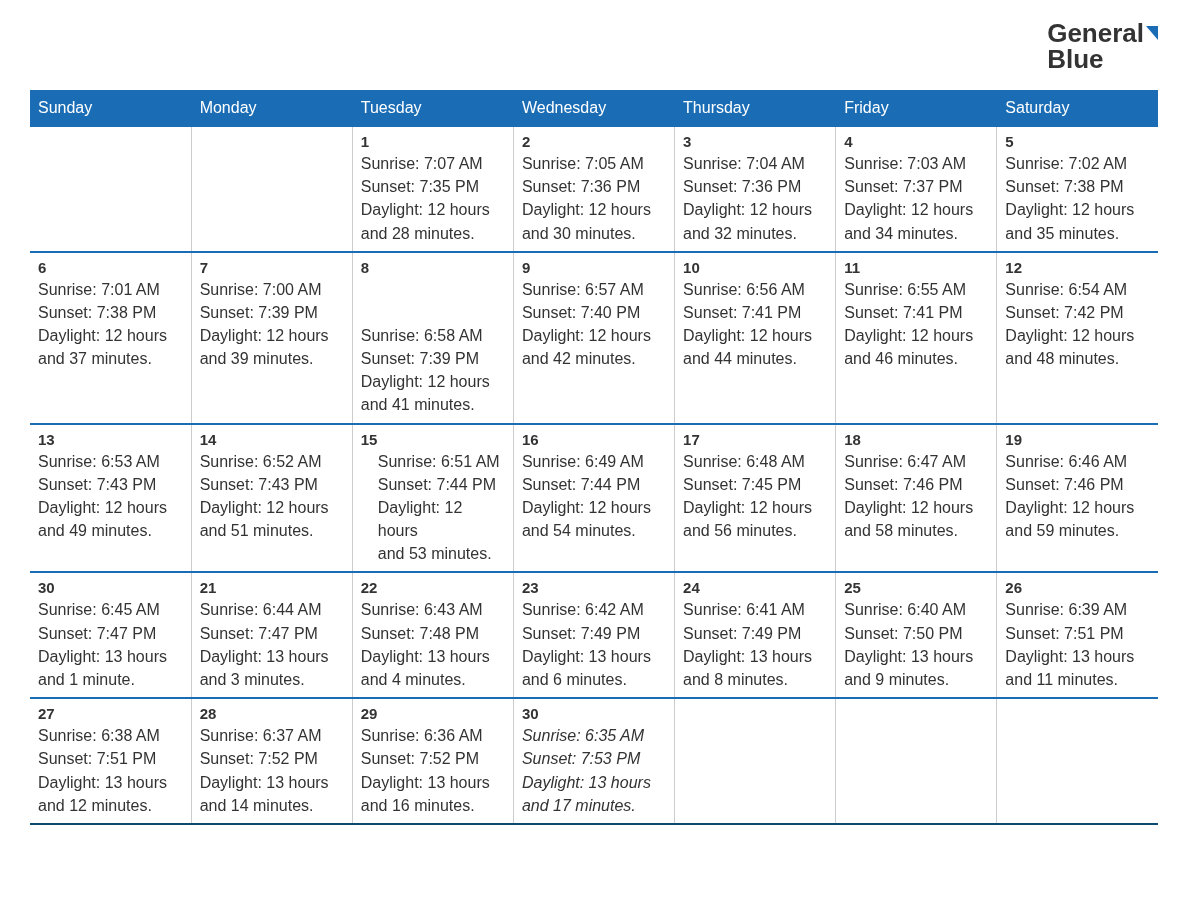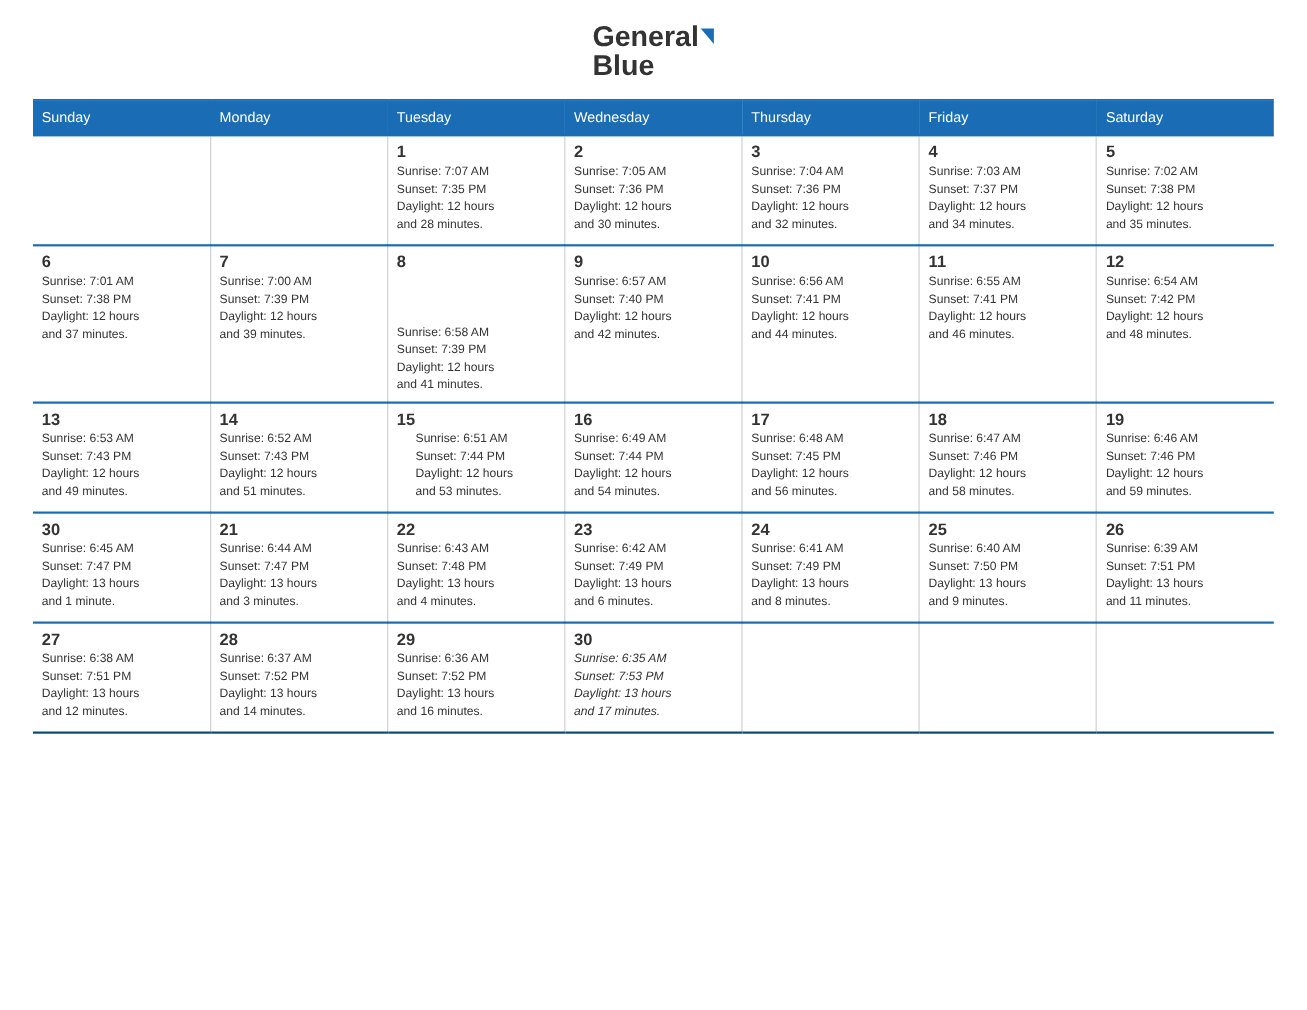--- a/index.html
+++ b/index.html
@@ -4,21 +4,21 @@
   <style>
     * { box-sizing: border-box; margin: 0; padding: 0; }
     body {
       font-family: Arial, sans-serif;
       background: #fff;
       padding: 20px 30px;
       color: #333;
     }
     .header {
       display: flex;
-      justify-content: center;
+      justify-content: flex-end;
       align-items: flex-start;
       margin-bottom: 18px;
     }
     .logo {
       display: flex;
       flex-direction: column;
       align-items: flex-start;
     }
     .logo-text {
       font-size: 26px;
@@ -55,21 +55,21 @@
     }
     table {
       width: 100%;
       border-collapse: collapse;
       table-layout: fixed;
     }
     thead tr th {
       background: #1a6db5;
       color: #fff;
       padding: 8px 8px;
-      font-size: 13px;
+      font-size: 16px;
       font-weight: normal;
       text-align: left;
       border: 1px solid #1a6db5;
     }
     tbody tr td {
       vertical-align: top;
       padding: 6px 8px;
       border: 1px solid #ccc;
       font-size: 12.5px;
       color: #333;
@@ -79,21 +79,21 @@
       border-bottom: 2px solid #0c4a6e;
     }
     tbody tr td .day-num {
       font-size: 15px;
       font-weight: bold;
       color: #333;
       display: block;
       margin-bottom: 2px;
     }
     tbody tr td .day-info {
-      font-size: 11px;
+      font-size: 16px;
       color: #333;
       line-height: 1.45;
     }
     tbody tr {
       border-top: 2px solid #1a6db5;
     }
     tbody tr td:first-child {
       border-left: none;
     }
     tbody tr td:last-child {

